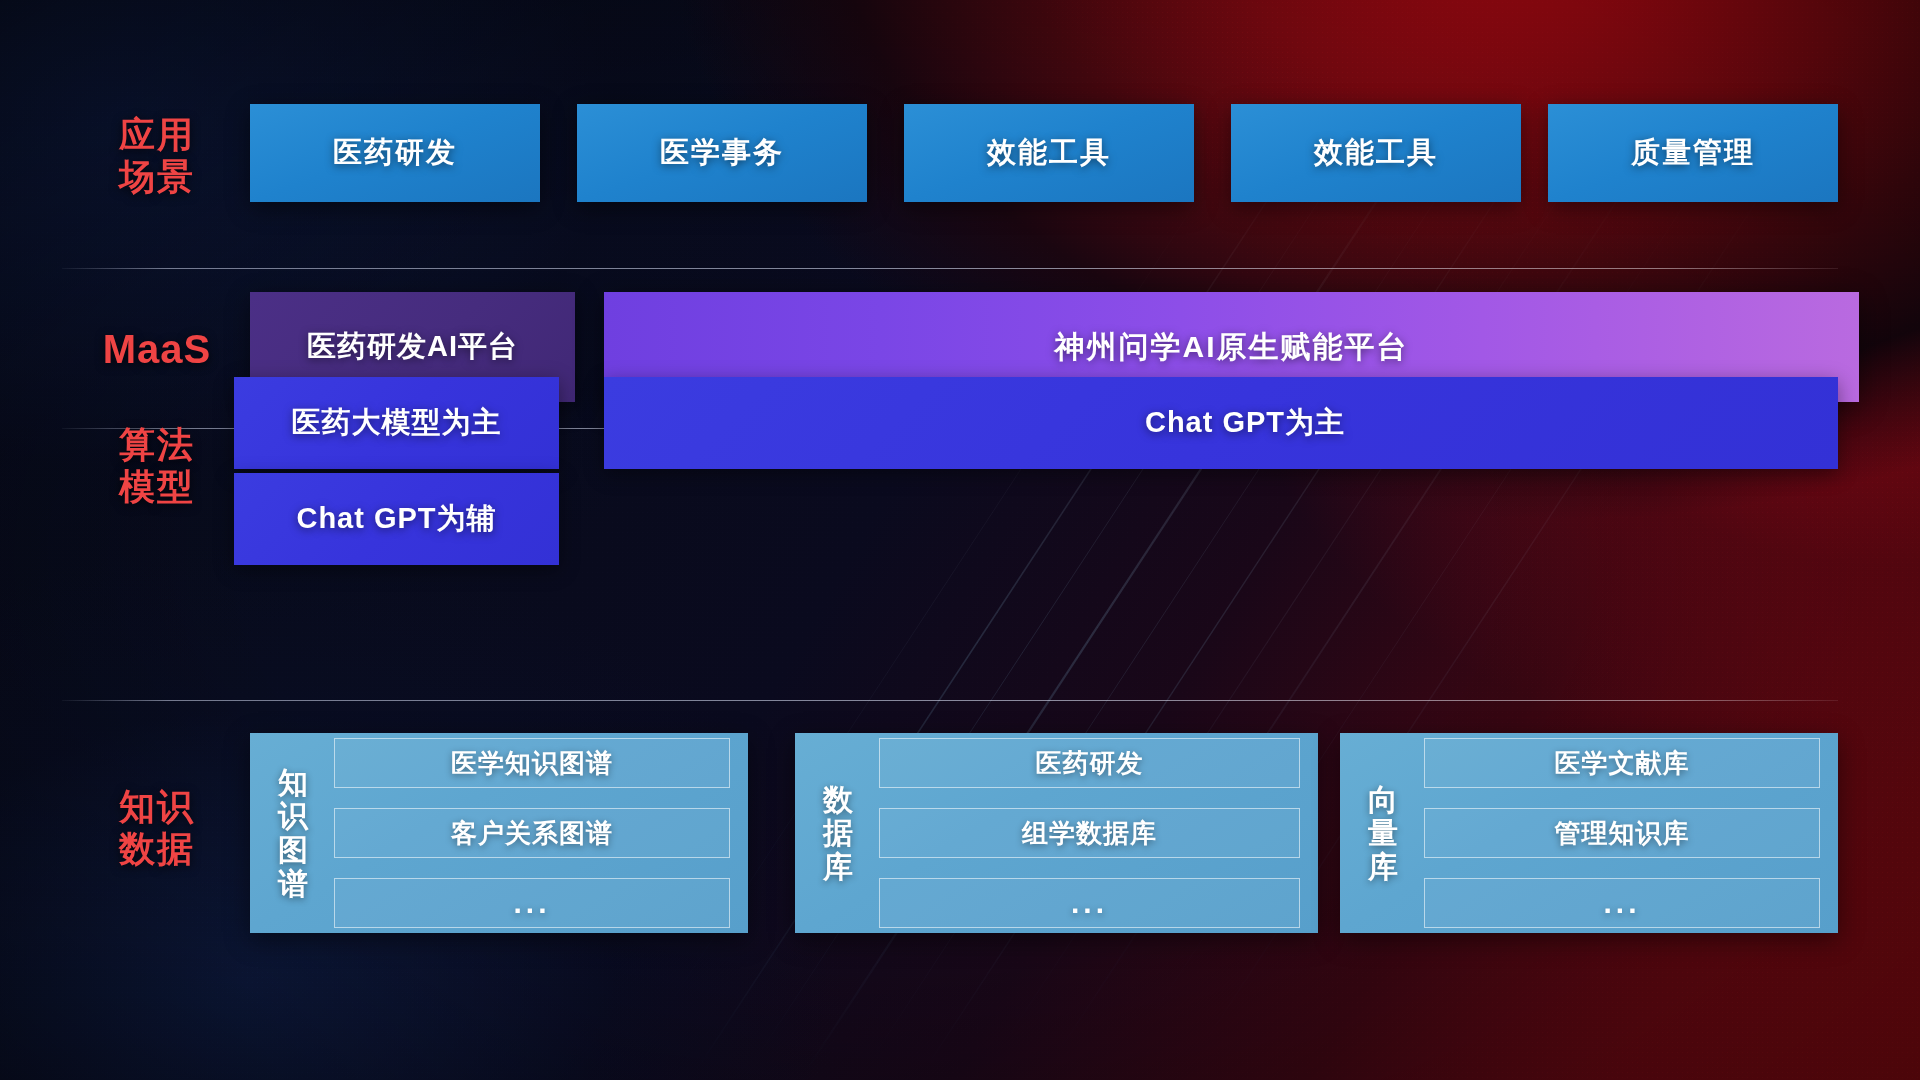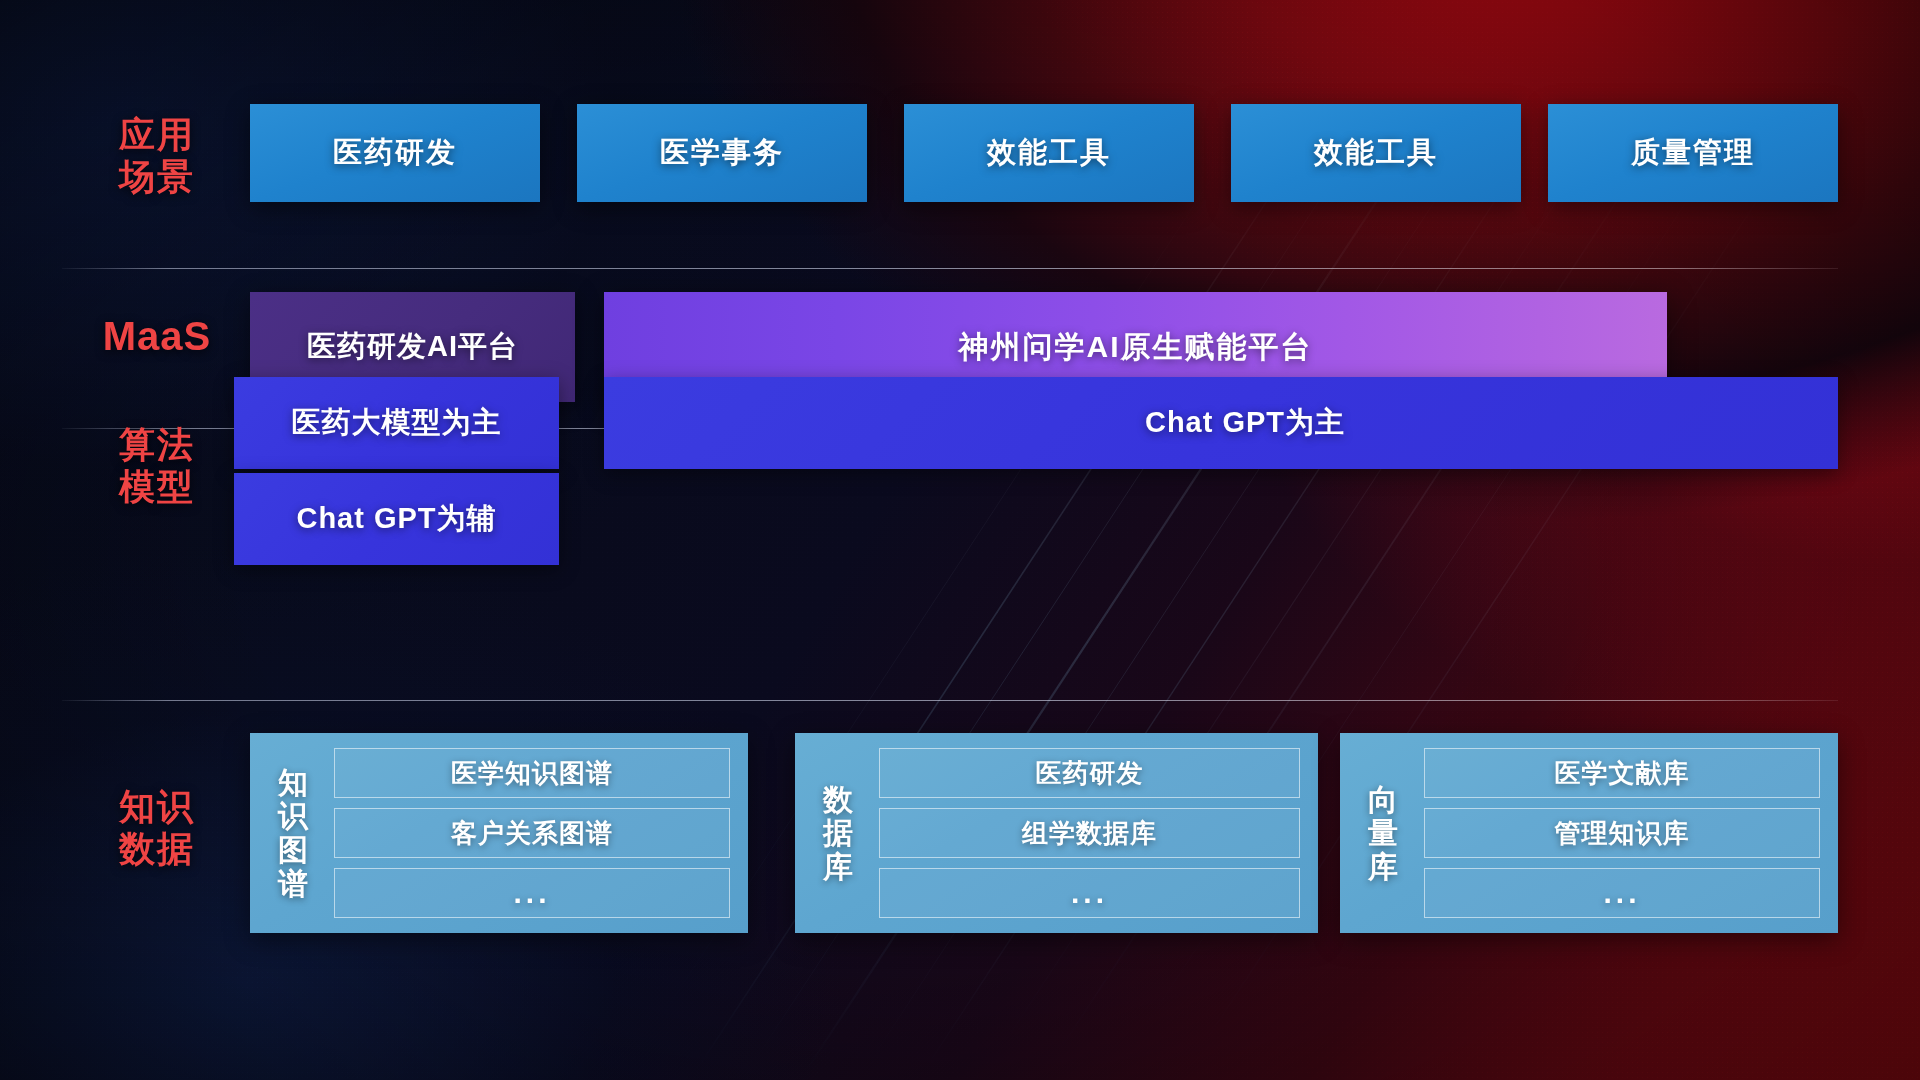--- a/index.html
+++ b/index.html
@@ -63,21 +63,21 @@
     background:linear-gradient(160deg,#2b8fd6 0%,#1f82cd 48%,#1b76c0 100%);
     box-shadow:0 6px 22px rgba(0,0,0,.45);
   }
   
   .maas-left{
     top:292px;height:110px;left:250px;width:325px;font-size:29px;letter-spacing:1px;
     background:linear-gradient(135deg,#4b2f86 0%,#462c7e 55%,#412876 100%);
     box-shadow:0 6px 22px rgba(0,0,0,.45);
   }
   .maas-right{
-    top:292px;height:110px;left:604px;width:1063px;font-size:30px;letter-spacing:2px;
+    top:292px;height:110px;left:604px;width:1255px;font-size:30px;letter-spacing:2px;
     background:linear-gradient(90deg,#6f3fe0 0%,#7a46e6 22%,#8d4ee8 46%,#a258e6 70%,#b062e2 88%,#b96ae0 100%);
     box-shadow:0 6px 26px rgba(0,0,0,.45);
   }
   
   .alg{
     height:92px;font-size:29px;letter-spacing:1px;
     background:linear-gradient(135deg,#3b3ce0 0%,#3734dc 50%,#3331d6 100%);
     box-shadow:0 5px 18px rgba(0,0,0,.4);
   }
   .alg.r1{top:377px;}
@@ -97,21 +97,21 @@
     background-image:radial-gradient(rgba(255,255,255,.28) .6px, transparent .7px);
     background-size:6px 6px;opacity:.3;
   }
   .kcat{
     position:relative;z-index:2;
     width:58px;flex:0 0 58px;
     color:#fff;font-weight:bold;font-size:30px;line-height:1.12;
     text-align:center;letter-spacing:0;
     text-shadow:0 2px 7px rgba(0,0,0,.45);
   }
-  .kitems{position:relative;z-index:2;flex:1 1 auto;display:flex;flex-direction:column;gap:10px;margin-left:12px;}
+  .kitems{position:relative;z-index:2;flex:1 1 auto;display:flex;flex-direction:column;gap:20px;margin-left:12px;}
   .kitem{
     height:50px;border:1px solid rgba(255,255,255,.55);
     display:flex;align-items:center;justify-content:center;
     color:#fff;font-weight:bold;font-size:26px;letter-spacing:1px;
     text-shadow:0 2px 7px rgba(0,0,0,.4);
     background:rgba(255,255,255,.045);
     box-sizing:border-box;
   }
   .kitem.ell{font-size:30px;letter-spacing:4px;}
 </style>
@@ -172,21 +172,21 @@
   <div class="box app" style="left:904px">
       <span class="tx">效能工具</span>
     </div>
   <div class="box app" style="left:1231px">
       <span class="tx">效能工具</span>
     </div>
   <div class="box app" style="left:1548px;width:290px">
       <span class="tx">质量管理</span>
     </div>
 
-  <div class="rowlabel en" style="top:313px">MaaS</div>
+  <div class="rowlabel en" style="top:326px">MaaS</div>
 
   <div class="box maas-left">
       <span class="tx">医药研发AI平台</span>
     </div>
   <div class="box maas-right">
       <span class="tx">神州问学AI原生赋能平台</span>
     </div>
 
   <div class="rowlabel cn" style="top:424px">
     <div>算法</div>

